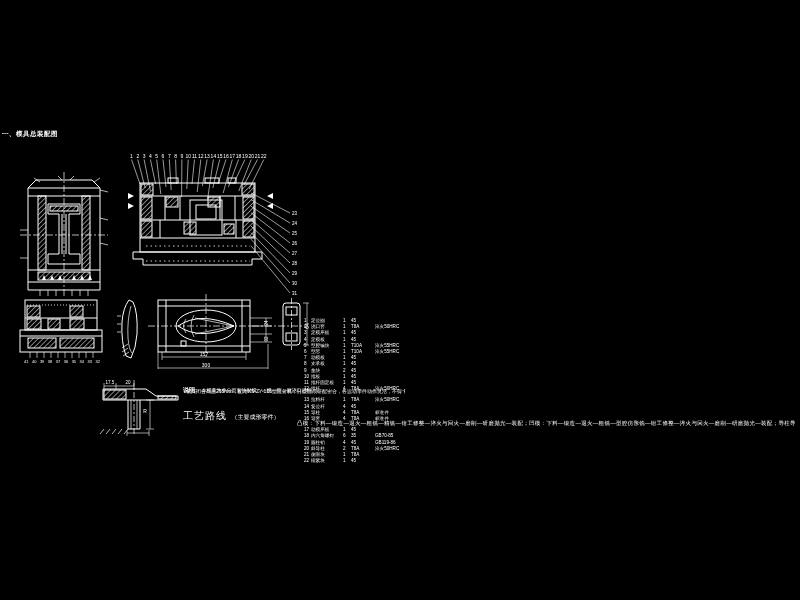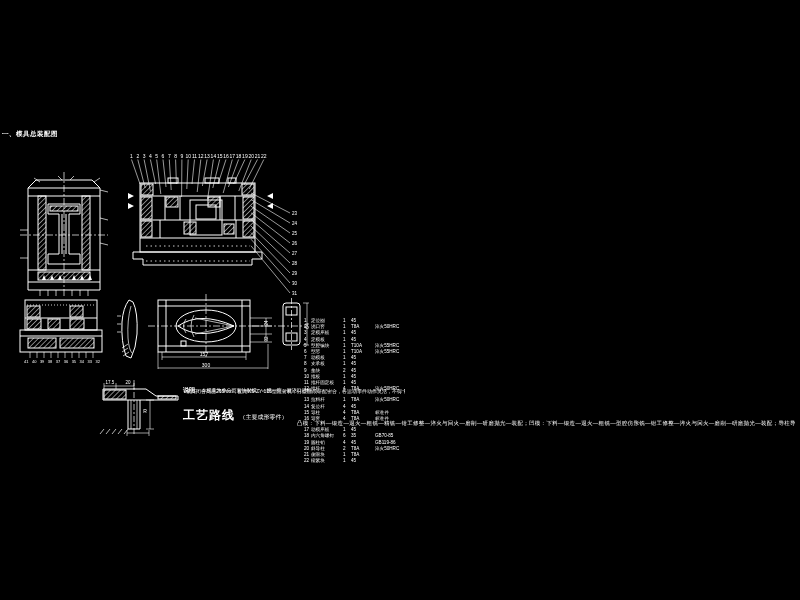--- a/index.html
+++ b/index.html
@@ -6,21 +6,21 @@
     font-family:"Liberation Sans",sans-serif;color:#fff;}
   .abs{position:absolute;}
   #stage{position:relative;width:800px;height:600px;background:#000;}
   svg{position:absolute;left:0;top:0;}
   svg text{fill:#fff;stroke:none;font-family:"Liberation Sans",sans-serif;}
   .t45{font-size:4.5px;} .t5{font-size:5px;}
   .corner{font-size:6.5px;font-weight:bold;letter-spacing:.5px;}
   .note-title{font-size:6px;font-weight:bold;}
   .note-small{font-size:5px;}
   .note-line2{font-size:5px;white-space:nowrap;overflow:hidden;width:219px;}
-  .proc-title{font-size:12px;font-weight:bold;letter-spacing:1px;}
+  .proc-title{font-size:10px;font-weight:normal;letter-spacing:1px;}
   .proc-sub{font-size:6px;}
   .proc-line{font-size:5.5px;white-space:nowrap;overflow:hidden;width:498px;letter-spacing:.3px;}
   .bom{width:101px;font-size:4.6px;line-height:6.2px;}
   .bom-row{display:flex;white-space:nowrap;}
   .bom-row:nth-child(13){margin-top:5px;}
   .bom-row:nth-child(17){margin-top:5px;}
   .c-no{width:7px;overflow:hidden;}
   .c-name{width:32px;overflow:hidden;}
   .c-qty{width:8px;overflow:hidden;}
   .c-mat{width:24px;overflow:hidden;}

